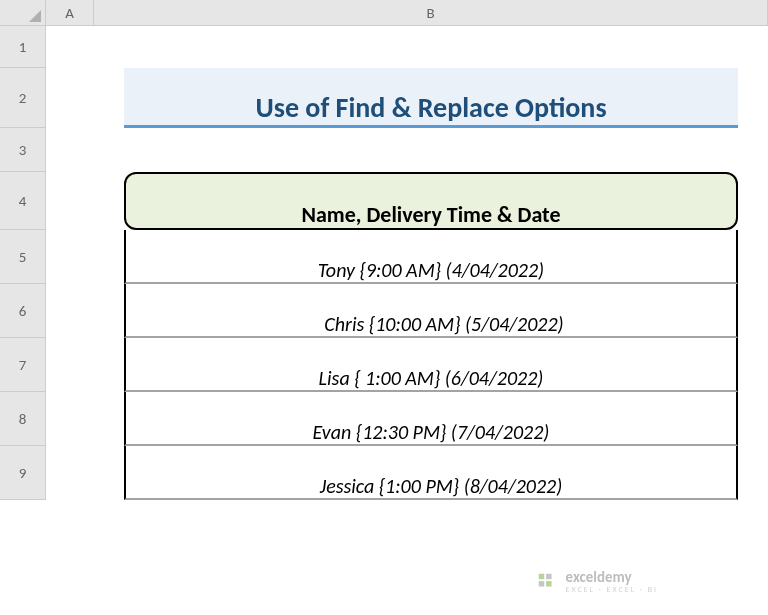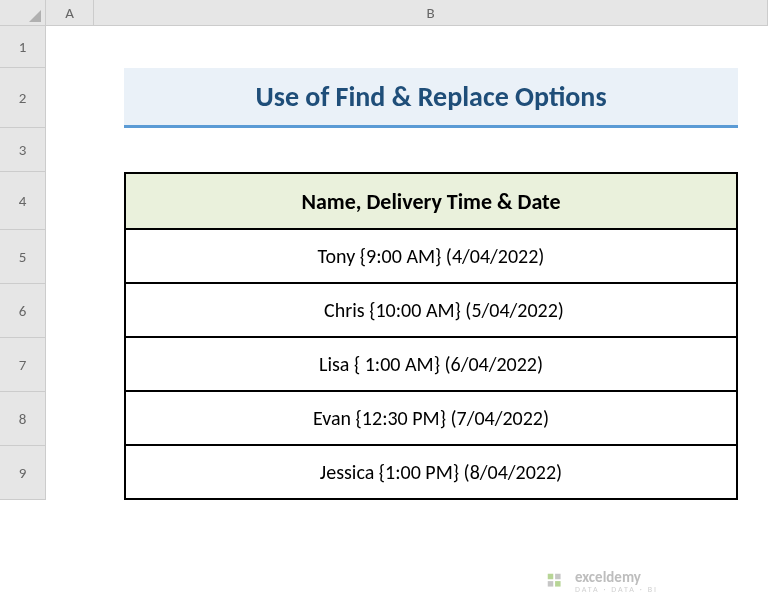--- a/index.html
+++ b/index.html
@@ -123,21 +123,22 @@
       border: 2px solid #000;
     }
     .table-header-text {
       font-size: 22px;
       font-weight: bold;
       color: #000;
     }
     .data-cell {
       border-left: 2px solid #000;
       border-right: 2px solid #000;
-      border-bottom: 2px solid #000000;
+      border-bottom: 2px solid #a3a3a3;
+      font-style: italic;
     }
     .data-text {
       font-size: 20px;
       color: #000;
     }
     .watermark {
       position: absolute;
       bottom: 22px;
       right: 110px;
       display: flex;
@@ -160,20 +161,21 @@
       font-weight: 600;
     }
     .watermark-sub {
       font-size: 8px;
       color: #aaa;
       letter-spacing: 2px;
     }
     .table-container {
       margin: 0 10px;
       width: calc(100% - 28px);
+      align-items: flex-end;
     }
   </style>
 </head>
 <body>
 
 <div class="spreadsheet">
   <div class="corner-cell">
     <div class="corner-triangle"></div>
   </div>
 
@@ -207,21 +209,21 @@
         </div>
       </div>
     </div>
     <div class="grid-row row-3">
       <div class="cell-a"></div>
       <div class="cell-b"></div>
     </div>
     <div class="grid-row row-4">
       <div class="cell-a"></div>
       <div class="cell-b">
-        <div class="table-container table-header-cell cell-b" style="height:100%;">
+        <div class="table-container table-header-cell cell-b" style="height:100%;border-radius:12px;">
           <span class="table-header-text">Name, Delivery Time &amp; Date</span>
         </div>
       </div>
     </div>
     <div class="grid-row row-5">
       <div class="cell-a"></div>
       <div class="cell-b">
         <div class="table-container data-cell cell-b" style="height:100%;">
           <span class="data-text">Tony {9:00 AM}  (4/04/2022)</span>
         </div>
@@ -263,16 +265,16 @@
 
   <div class="watermark">
     <svg class="watermark-icon" viewBox="0 0 24 24">
       <rect x="3" y="3" width="6" height="6" fill="#7db342"></rect>
       <rect x="11" y="3" width="6" height="6" fill="#999"></rect>
       <rect x="3" y="11" width="6" height="6" fill="#999"></rect>
       <rect x="11" y="11" width="6" height="6" fill="#7db342"></rect>
     </svg>
     <div class="watermark-text">
       <span class="watermark-brand">exceldemy</span>
-      <span class="watermark-sub">DATA · DATA · BI</span>
+      <span class="watermark-sub">EXCEL · EXCEL · BI</span>
     </div>
   </div>
 </div>
 
 </body></html>

